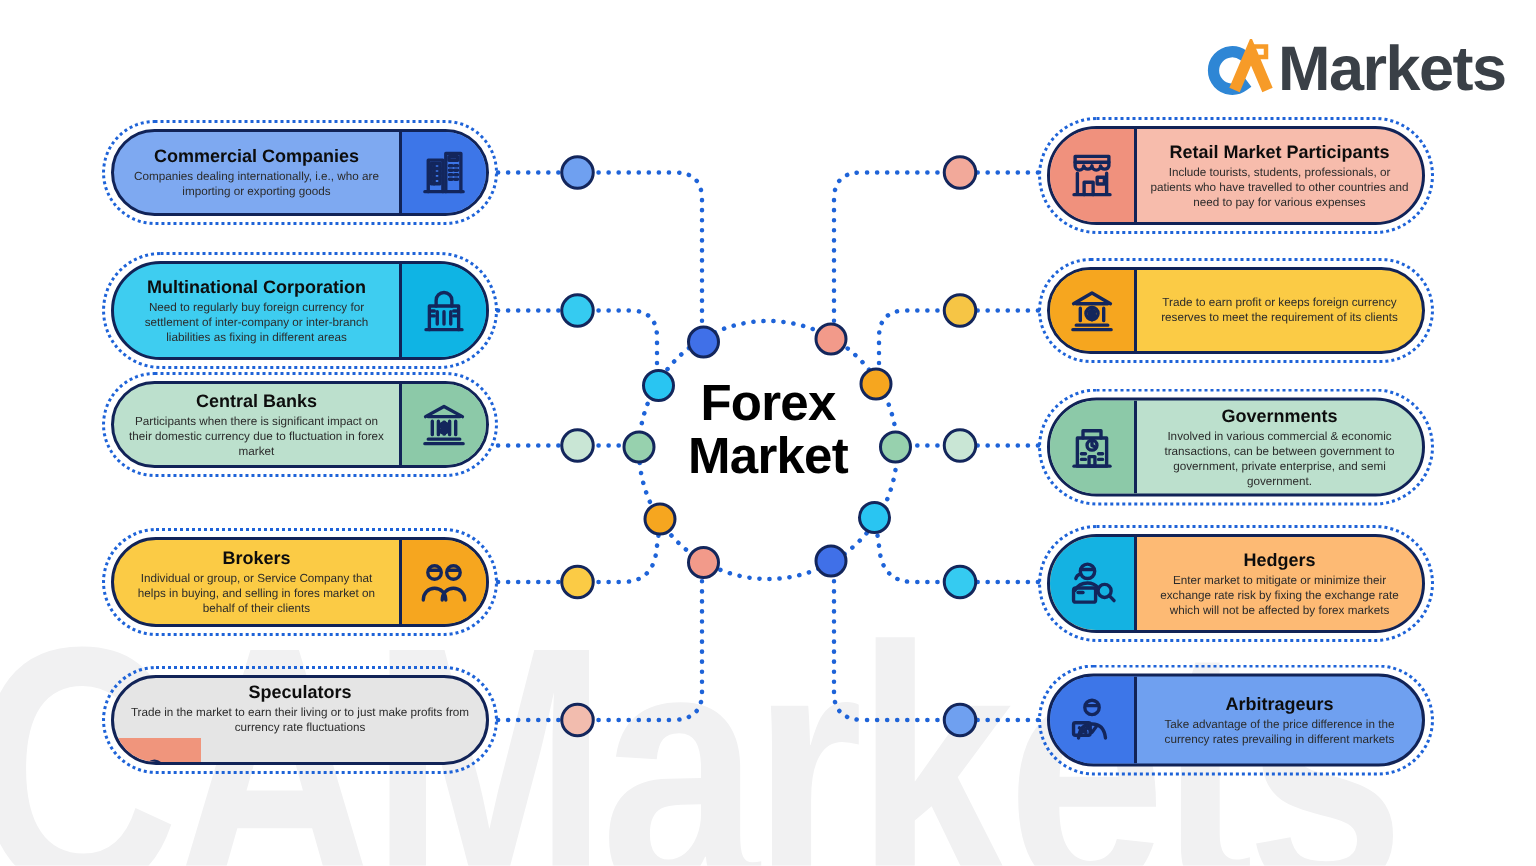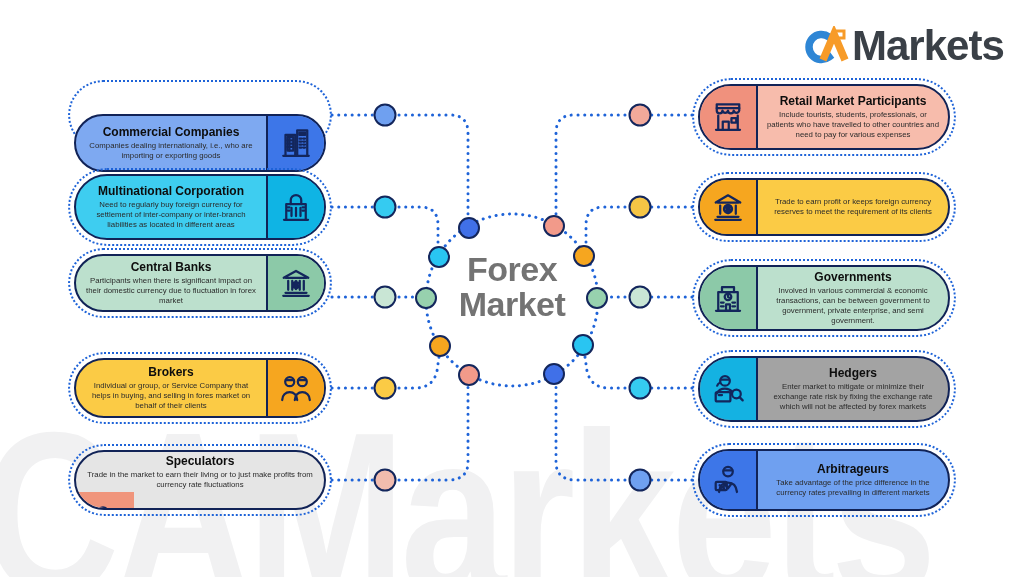--- a/index.html
+++ b/index.html
@@ -15,21 +15,21 @@
   }
   
   .logo{position:absolute;top:22px;left:798px;display:flex;align-items:center;z-index:5;}
   .logo svg{display:block;}
   .logo .word{font-size:42px;font-weight:800;color:#3a4047;letter-spacing:-1px;margin-left:2px;}
   
   #net{position:absolute;left:0;top:0;z-index:1;}
   
   .hub{
     position:absolute;left:432px;top:252px;width:160px;z-index:2;text-align:center;
-    color:#737373;font-weight:800;
+    color:#000000;font-weight:800;
   }
   .hub .big{font-size:34px;line-height:1.04;letter-spacing:-0.5px;}
   .hub .small{font-size:19px;margin-top:3px;letter-spacing:0.2px;}
   
   .pbox{position:absolute;z-index:3;border:2px dotted #1e63d8;border-radius:999px;padding:4px;box-sizing:border-box;}
   .pill{
     height:100%;display:flex;border:2px solid #112357;border-radius:999px;
     overflow:hidden;box-sizing:border-box;
   }
   .pill .txt{flex:1;display:flex;flex-direction:column;justify-content:center;
@@ -172,37 +172,37 @@
 <div class="logo">
   <svg width="52" height="40" viewBox="0 0 52 40">
     <path d="M31 11 A12.5 12.5 0 1 0 31 31" stroke="#2e86d5" stroke-width="7.5" fill="none" stroke-linecap="square"></path>
     <path d="M25 34 L36 8 L47 34" stroke="#f79b28" stroke-width="7.5" fill="none" stroke-linejoin="miter"></path>
     <path d="M36 5 h10 v7 h-5" stroke="#f79b28" stroke-width="3" fill="none"></path>
   </svg>
   <span class="word"><span>Markets</span></span>
 </div>
 
 <div class="pbox left" style="left: 68px; top: 80px; width: 264px; height: 70px;">
-    <div class="pill" style="background: rgb(126, 169, 241); margin-top: 28px;">
+    <div class="pill" style="background: rgb(126, 169, 241);">
       <div class="txt">
         <div class="title">Commercial Companies</div>
         <div class="desc">Companies dealing internationally, i.e., who are importing or exporting goods</div>
       </div>
       <div class="accent" style="background: rgb(61, 118, 232);">
         <svg>
           <use href="#building-icon"></use>
         </svg>
       </div>
     </div>
   </div>
 <div class="pbox left" style="left: 68px; top: 168px; width: 264px; height: 78px;">
     <div class="pill" style="background: rgb(62, 205, 240);">
       <div class="txt">
         <div class="title">Multinational Corporation</div>
-        <div class="desc">Need to regularly buy foreign currency for settlement of inter-company or inter-branch liabilities as located in different areas</div>
+        <div class="desc">Need to regularly buy foreign currency for settlement of inter-company or inter-branch liabilities as fixing in different areas</div>
       </div>
       <div class="accent" style="background: rgb(15, 180, 228);">
         <svg>
           <use href="#corporation-icon"></use>
         </svg>
       </div>
     </div>
   </div>
 <div class="pbox left" style="left: 68px; top: 248px; width: 264px; height: 70px;">
     <div class="pill" style="background: rgb(188, 224, 205);">
@@ -275,21 +275,21 @@
         <div class="desc">Involved in various commercial &amp; economic transactions, can be between government to government, private enterprise, and semi government.</div>
       </div>
       <div class="accent" style="background: rgb(140, 201, 168);">
         <svg>
           <use href="#government-clock-icon"></use>
         </svg>
       </div>
     </div>
   </div>
 <div class="pbox right" style="left: 692px; top: 350px; width: 264px; height: 78px;">
-    <div class="pill" style="background: #a3a3a3;">
+    <div class="pill" style="background: #fdba74;">
       <div class="txt">
         <div class="title">Hedgers</div>
         <div class="desc">Enter market to mitigate or minimize their exchange rate risk by fixing the exchange rate which will not be affected by forex markets</div>
       </div>
       <div class="accent" style="background: rgb(20, 178, 226);">
         <svg>
           <use href="#person-laptop-search-icon"></use>
         </svg>
       </div>
     </div>

